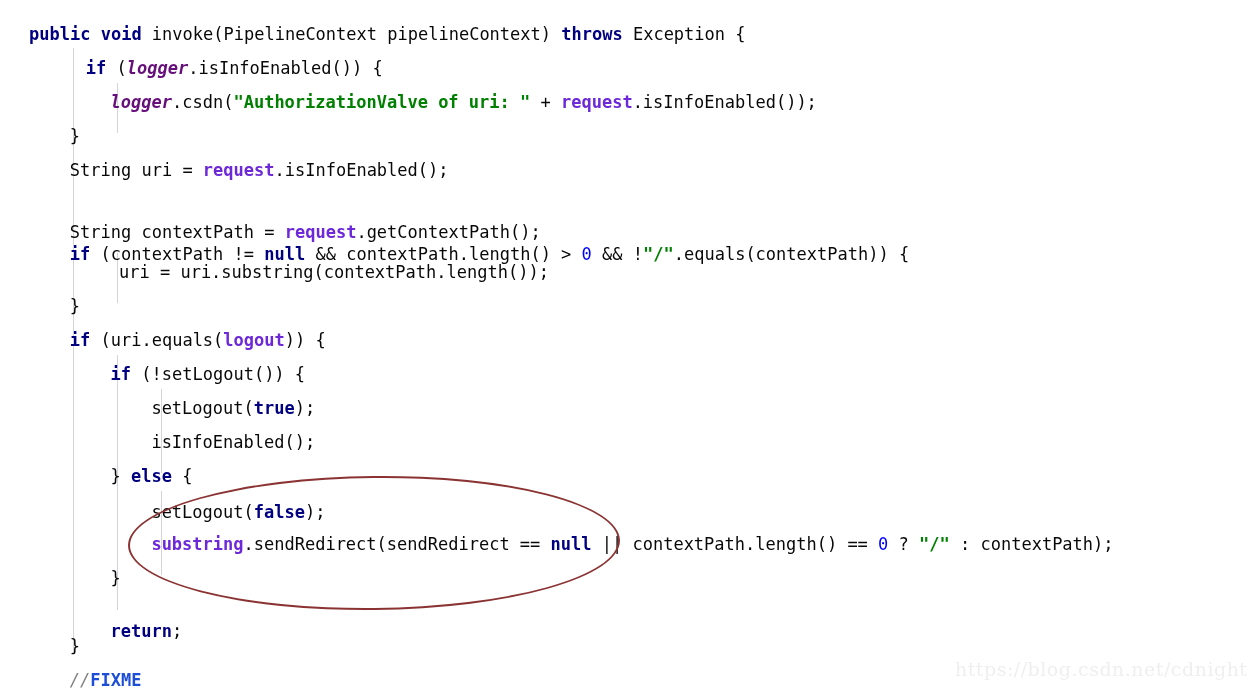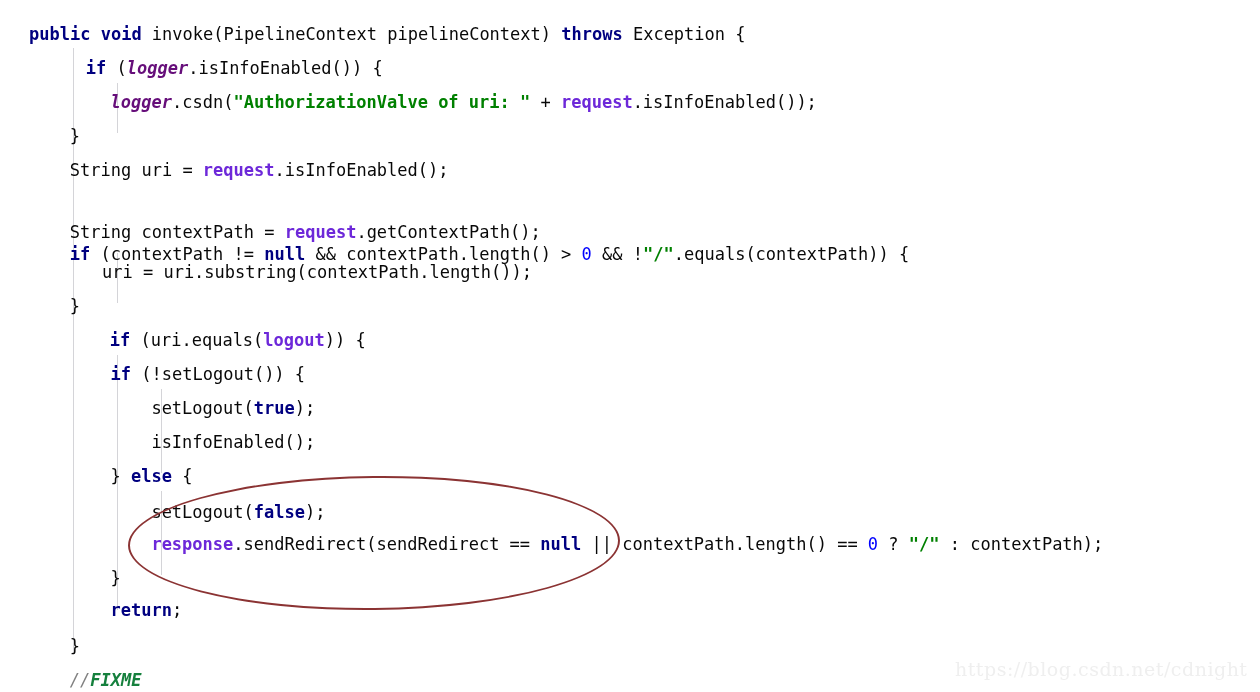--- a/index.html
+++ b/index.html
@@ -47,21 +47,21 @@
   }
 
   
   .kw      { color: #000080; font-weight: bold; }
   .str     { color: #008000; font-weight: bold; }
   .num     { color: #0000ff; }
   .fld     { color: #660e7a; font-weight: bold; font-style: italic; }
   .fld-n   { color: #6d28d9; font-weight: bold; }
   .plain   { color: #080808; }
   .cmt     { color: #808080; font-style: italic; }
-  .cmt-tag { color: #15803d; font-weight: bold; font-style: italic; }
+  .cmt-tag { color: #1d4ed8; font-weight: bold; }
 
   
   .annot-ellipse {
     position: absolute;
     border: 2px solid #8b3333;
     border-radius: 50%;
     background: transparent;
     pointer-events: none;
   }
 
@@ -90,31 +90,31 @@
     </div>
 
   <div class="code-lines" id="code-lines">
       <div class="line" style="top: 17px; left: 29px; text-align: center;"><span class="kw">public</span><span class="plain"> </span><span class="kw">void</span><span class="plain"> invoke(PipelineContext pipelineContext) </span><span class="kw">throws</span><span class="plain"> Exception {</span></div>
       <div class="line" style="top: 51px; left: 69.8px; margin-left: 16px;"><span class="kw">if</span><span class="plain"> (</span><span class="fld">logger</span><span class="plain">.isInfoEnabled()) {</span></div>
       <div class="line" style="top: 85px; left: 110.6px;"><span class="fld">logger</span><span class="plain">.csdn(</span><span class="str">"AuthorizationValve of uri: "</span><span class="plain"> + </span><span class="fld-n">request</span><span class="plain">.isInfoEnabled());</span></div>
       <div class="line" style="top: 119px; left: 69.8px;"><span class="plain">}</span></div>
       <div class="line" style="top: 153px; left: 69.8px;"><span class="plain">String uri = </span><span class="fld-n">request</span><span class="plain">.isInfoEnabled();</span></div>
       <div class="line" style="top: 187px; left: 69.8px; margin-top: 28px;"><span class="plain">String contextPath = </span><span class="fld-n">request</span><span class="plain">.getContextPath();</span></div>
       <div class="line" style="top: 221px; left: 69.8px; margin-top: 16px;"><span class="kw">if</span><span class="plain"> (contextPath != </span><span class="kw">null</span><span class="plain"> &amp;&amp; contextPath.length() &gt; </span><span class="num">0</span><span class="plain"> &amp;&amp; !</span><span class="str">"/"</span><span class="plain">.equals(contextPath)) {</span></div>
-      <div class="line" style="top: 255px; left: 102px;"><span class="plain">uri = uri.substring(contextPath.length());</span></div>
+      <div class="line" style="top: 255px; left: 119px;"><span class="plain">uri = uri.substring(contextPath.length());</span></div>
       <div class="line" style="top: 289px; left: 69.8px;"><span class="plain">}</span></div>
-      <div class="line" style="top: 323px; left: 69.8px; margin-left: 40px;"><span class="kw">if</span><span class="plain"> (uri.equals(</span><span class="fld-n">logout</span><span class="plain">)) {</span></div>
+      <div class="line" style="top: 323px; left: 69.8px;"><span class="kw">if</span><span class="plain"> (uri.equals(</span><span class="fld-n">logout</span><span class="plain">)) {</span></div>
       <div class="line" style="top: 357px; left: 110.6px;"><span class="kw">if</span><span class="plain"> (!setLogout()) {</span></div>
       <div class="line" style="top: 391px; left: 151.4px;"><span class="plain">setLogout(</span><span class="kw">true</span><span class="plain">);</span></div>
       <div class="line" style="top: 425px; left: 151.4px;"><span class="plain">isInfoEnabled();</span></div>
       <div class="line" style="top: 459px; left: 110.6px;"><span class="plain">} </span><span class="kw">else</span><span class="plain"> {</span></div>
       <div class="line" style="top: 495px; left: 151.4px;"><span class="plain">setLogout(</span><span class="kw">false</span><span class="plain">);</span></div>
-      <div class="line" style="top: 527px; left: 151.4px;"><span class="fld-n">response</span><span class="plain">.sendRedirect(sendRedirect == </span><span class="kw">null</span><span class="plain"> || contextPath.length() == </span><span class="num">0</span><span class="plain"> ? </span><span class="str">"/"</span><span class="plain"> : contextPath);</span></div>
+      <div class="line" style="top: 527px; left: 151.4px;"><span class="fld-n">substring</span><span class="plain">.sendRedirect(sendRedirect == </span><span class="kw">null</span><span class="plain"> || contextPath.length() == </span><span class="num">0</span><span class="plain"> ? </span><span class="str">"/"</span><span class="plain"> : contextPath);</span></div>
       <div class="line" style="top: 561px; left: 110.6px;"><span class="plain">}</span></div>
-      <div class="line" style="top: 593px; left: 110.6px; text-align: right;"><span class="kw">return</span><span class="plain">;</span></div>
+      <div class="line" style="top: 614px; left: 110.6px; text-align: right;"><span class="kw">return</span><span class="plain">;</span></div>
       <div class="line" style="top: 629px; left: 69.8px;"><span class="plain">}</span></div>
       <div class="line" style="top: 663px; left: 69.8px;"><span class="cmt">//</span><span class="cmt-tag">FIXME</span></div>
     </div>
 
   <div class="annot-ellipse" id="annot" style="left: 128px; top: 476px; width: 488px; height: 130px; border-color: rgb(139, 51, 51); border-width: 2px; transform: rotate(-0.6deg);"></div>
 
   <div class="watermark" id="watermark" style="left: 955px; top: 658px; color: rgb(239, 239, 239);">https://blog.csdn.net/cdnight</div>
 
 </div>
 

